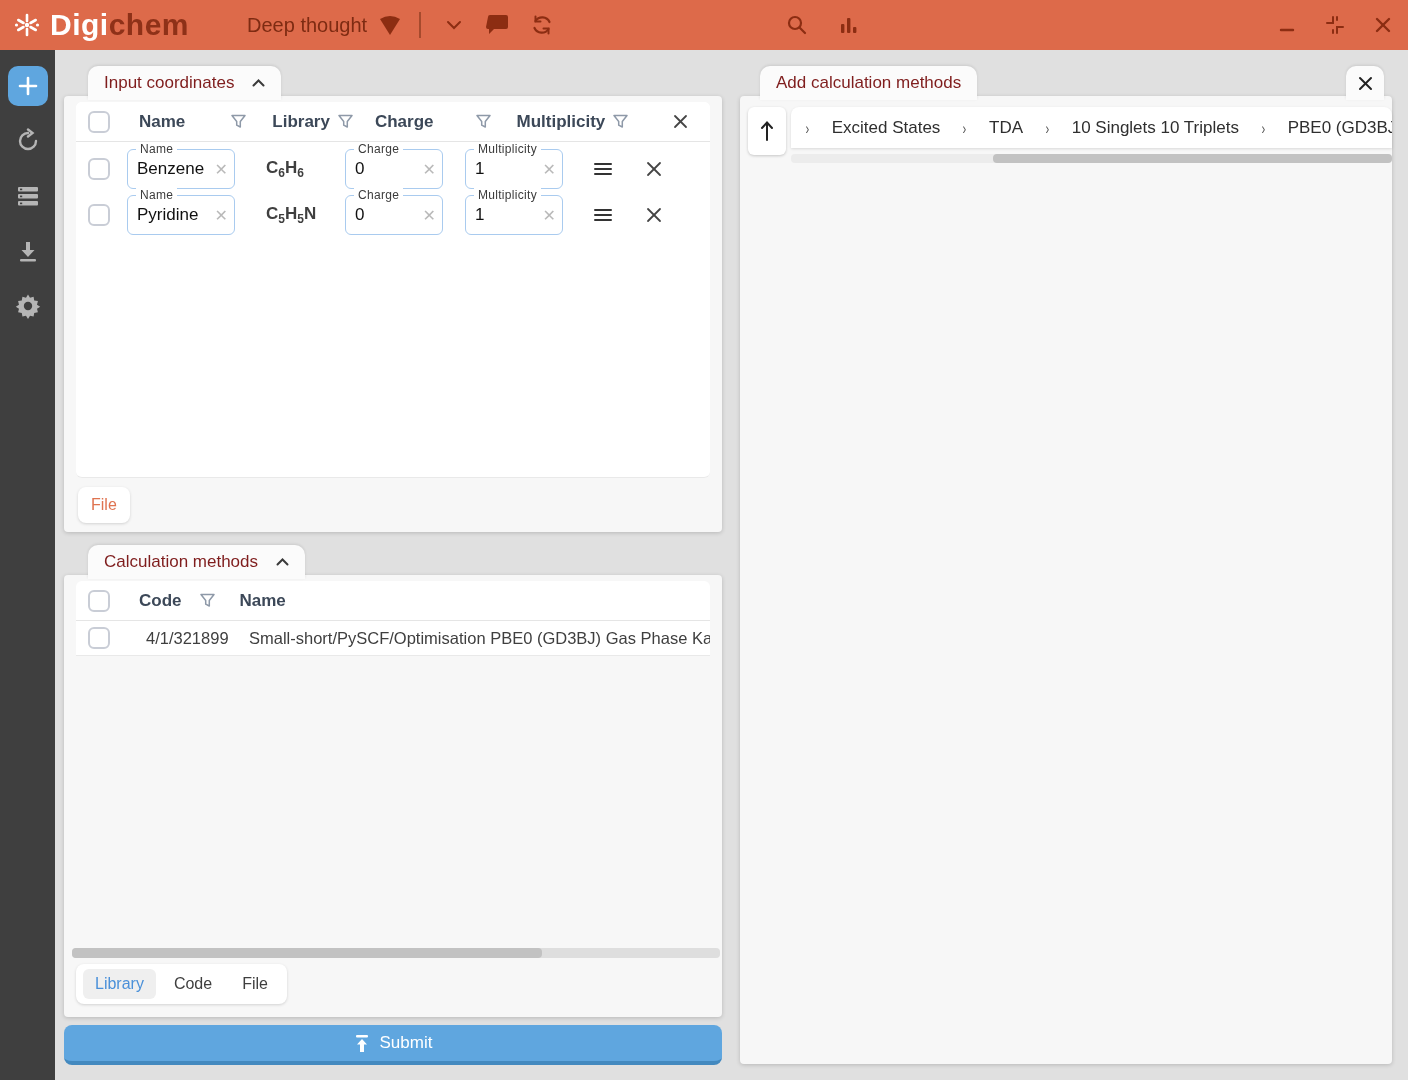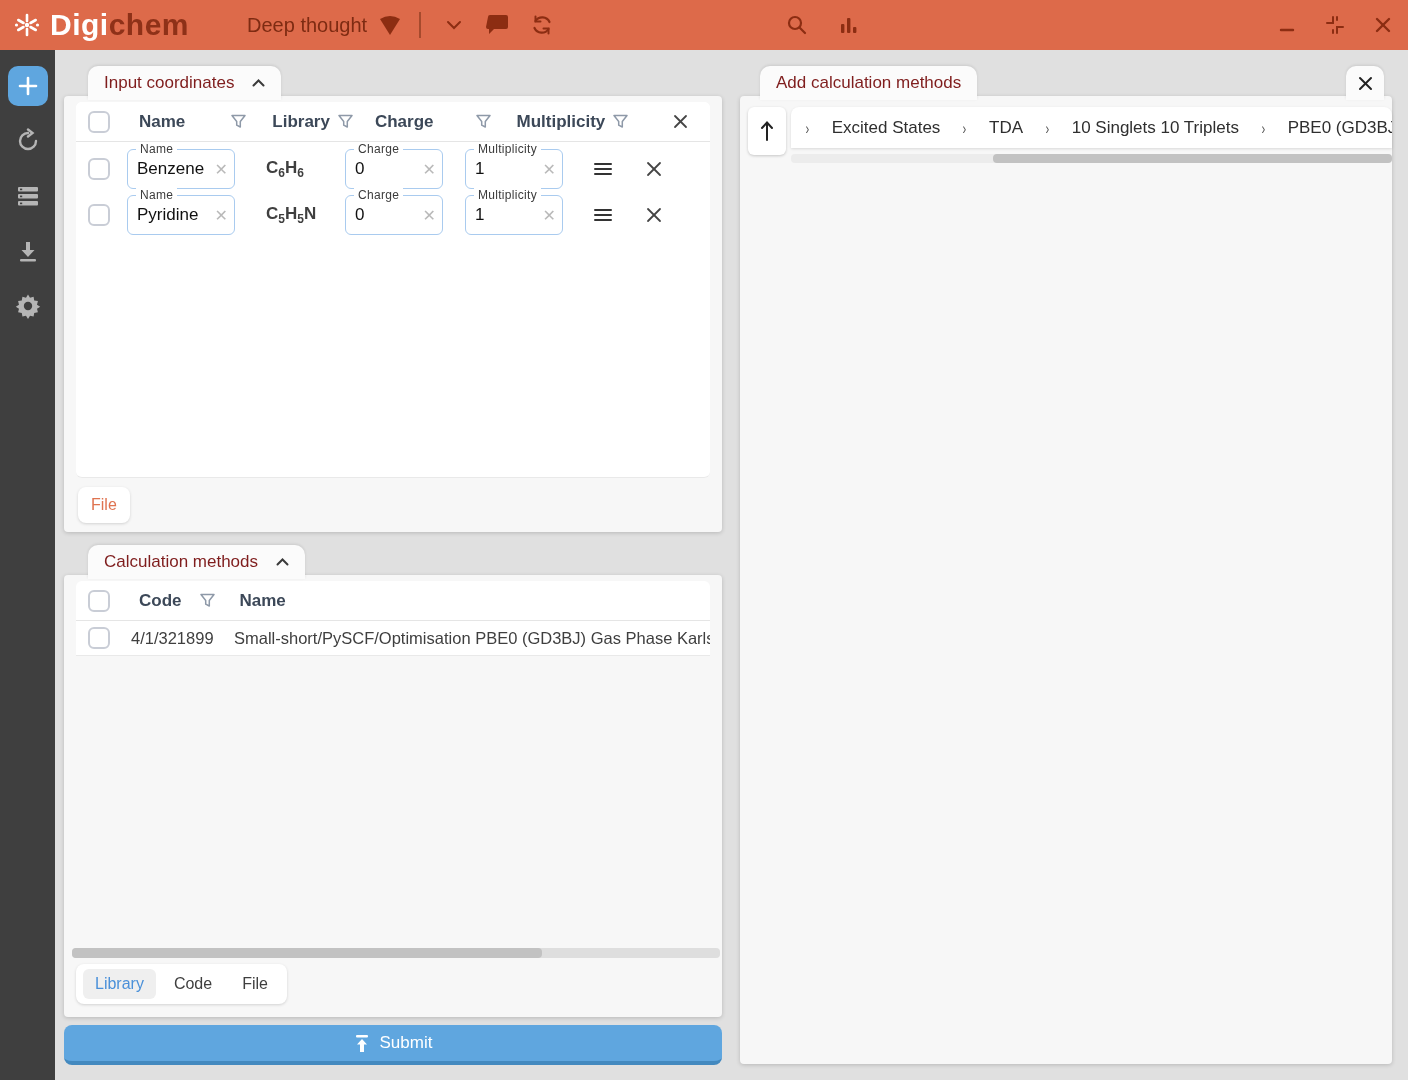--- a/index.html
+++ b/index.html
@@ -387,21 +387,21 @@
     <span style="margin-left:29px;">Code</span>
     <span class="funnel" style="margin-left:18px;">
       <svg width="15" height="15" viewBox="0 0 15 15">
           <path d="M1 1.5 H14 L9.3 7.5 V13 L5.7 11.2 V7.5 Z" fill="none" stroke="#8e99a8" stroke-width="1.5" stroke-linejoin="round"></path>
         </svg>
     </span>
     <span style="margin-left:25px;">Name</span>
   </div>
   <div class="tbl-body-bg" style="left:12px; top:46px; width:634px; height:35px; display:flex; align-items:center; font-size:16.5px;">
     <span class="checkbox" style="margin-left:12px;"></span>
-    <span style="margin-left:21px; width:86px;">4/1/321899</span>
+    <span style="margin-left:36px; width:86px;">4/1/321899</span>
     <span class="nowrap" style="margin-left:17px; flex:1;">Small-short/PySCF/Optimisation PBE0 (GD3BJ) Gas Phase Karlsruhe Basis</span>
   </div>
 
   <div class="hscroll-track" style="left:8px; top:373px; width:648px; height:10px;">
     <div class="hscroll-thumb" style="left:0; top:0; width:470px; height:10px;"></div>
   </div>
 
   <div class="src-tabs" style="left:12px; top:389px;text-align:right;">
     <span class="src-tab active">Library</span>
     <span class="src-tab">Code</span>

